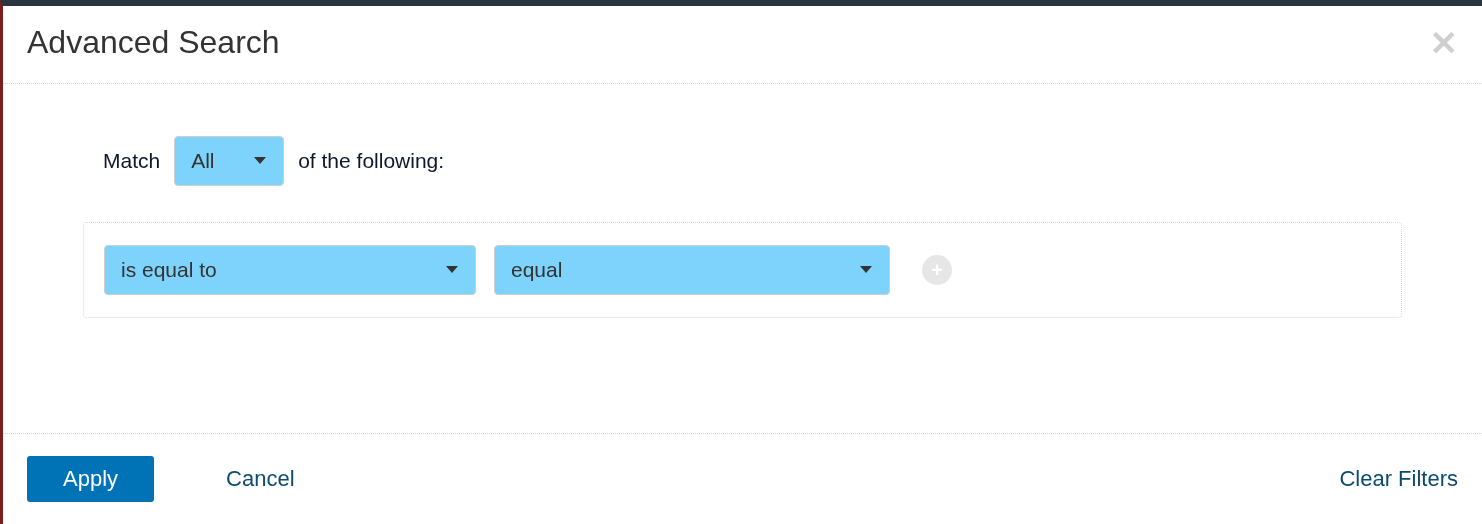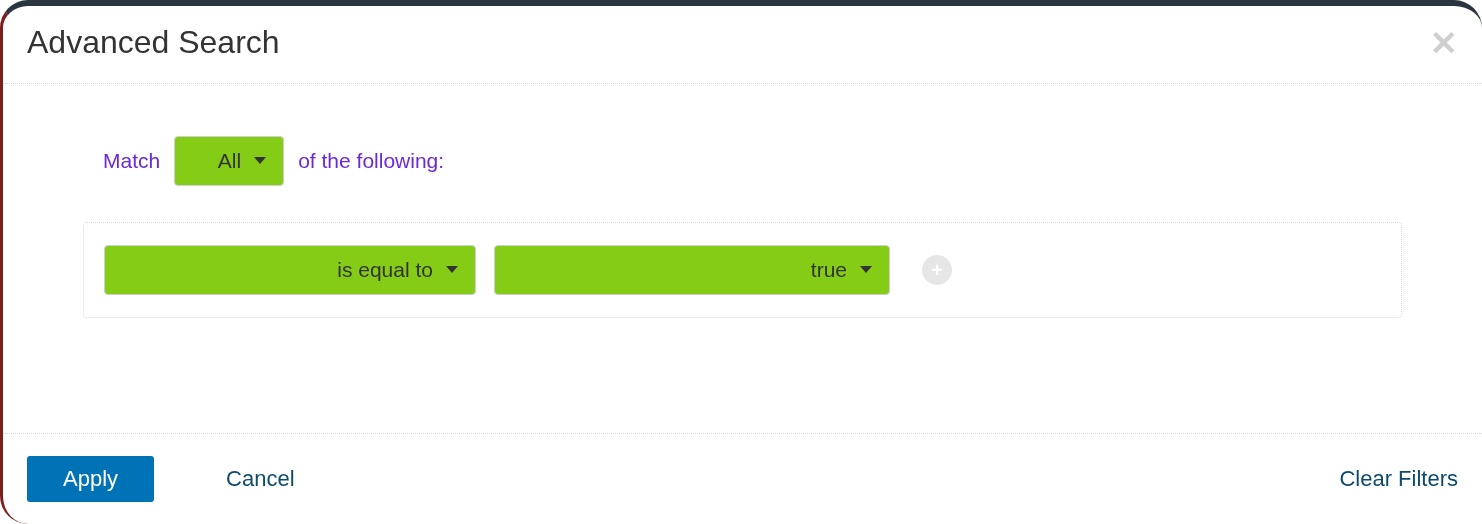--- a/index.html
+++ b/index.html
@@ -11,21 +11,20 @@
       font-family: "Helvetica Neue", Helvetica, Arial, sans-serif;
       background: #ffffff;
       color: #333;
     }
     .page {
       border-left: 3px solid #7a1f1f;
       border-top: 6px solid #2a3540;
       min-height: 524px;
       display: flex;
       flex-direction: column;
-      border-radius: 28px;
     }
     .header {
       display: flex;
       justify-content: space-between;
       align-items: center;
       padding: 18px 24px 22px 24px;
       border-bottom: 1px dotted #d7d7d7;
     }
     .title {
       font-size: 32px;
@@ -45,29 +44,29 @@
     }
     .match-row {
       display: flex;
       align-items: center;
       gap: 14px;
       padding-left: 20px;
       margin-bottom: 36px;
     }
     .match-label, .match-suffix {
       font-size: 21px;
-      color: #6d28d9;
+      color: #0f172a;
     }
     .select {
       border: 1px solid #cfcfcf;
       border-radius: 4px;
-      background: #84cc16;
+      background: #7dd3fc;
       display: flex;
       align-items: center;
-      justify-content: flex-end;
+      justify-content: space-between;
       padding: 12px 16px;
       font-size: 21px;
       color: #333;
       cursor: pointer;
     }
     .select-match {
       width: 110px;
     }
     .caret {
       margin-left: 12px;
@@ -164,21 +163,21 @@
     <div class="filter-container">
       <div class="select filter-op">
         <span>is equal to</span>
         <span class="caret">
           <svg viewBox="0 0 14 10">
               <path d="M1 1 L7 8 L13 1 Z" fill="#333"></path>
             </svg>
         </span>
       </div>
       <div class="select filter-value">
-        <span>true</span>
+        <span>equal</span>
         <span class="caret">
           <svg viewBox="0 0 14 10">
               <path d="M1 1 L7 8 L13 1 Z" fill="#333"></path>
             </svg>
         </span>
       </div>
       <div class="add-btn">
         <span>+</span>
       </div>
     </div>

